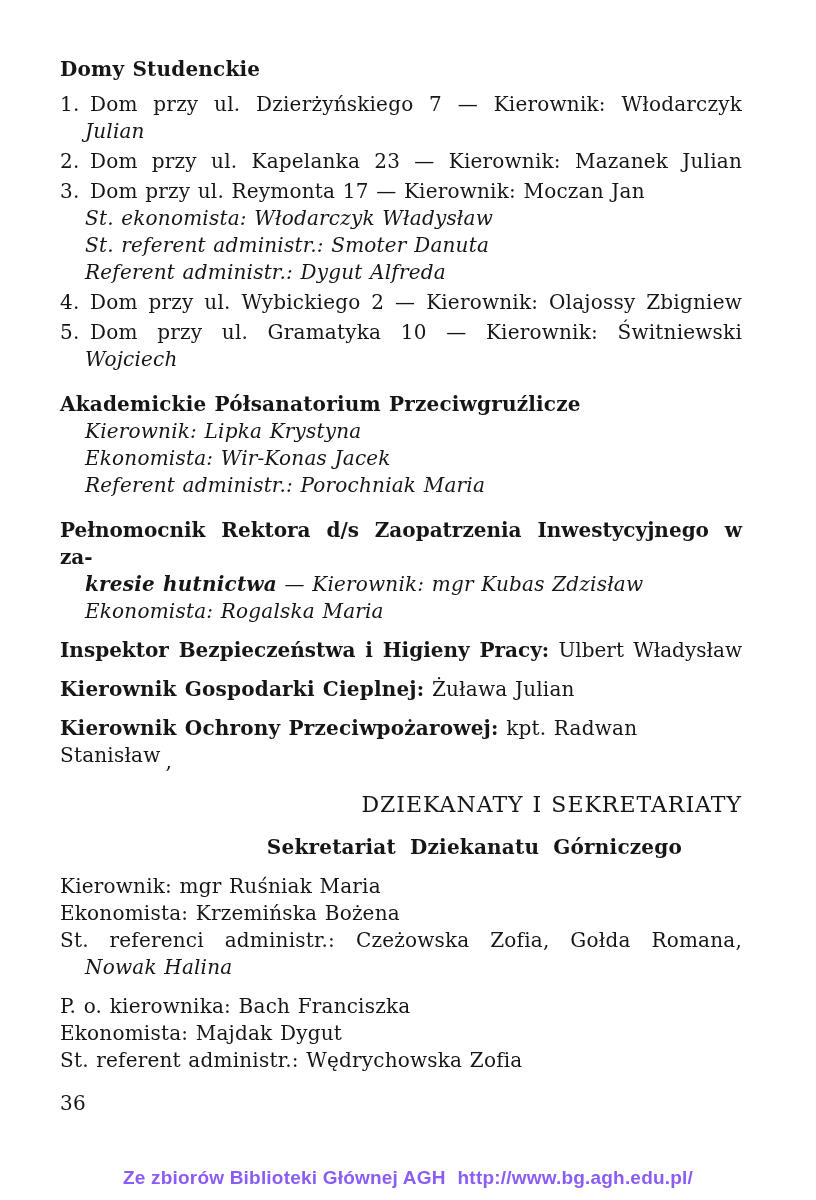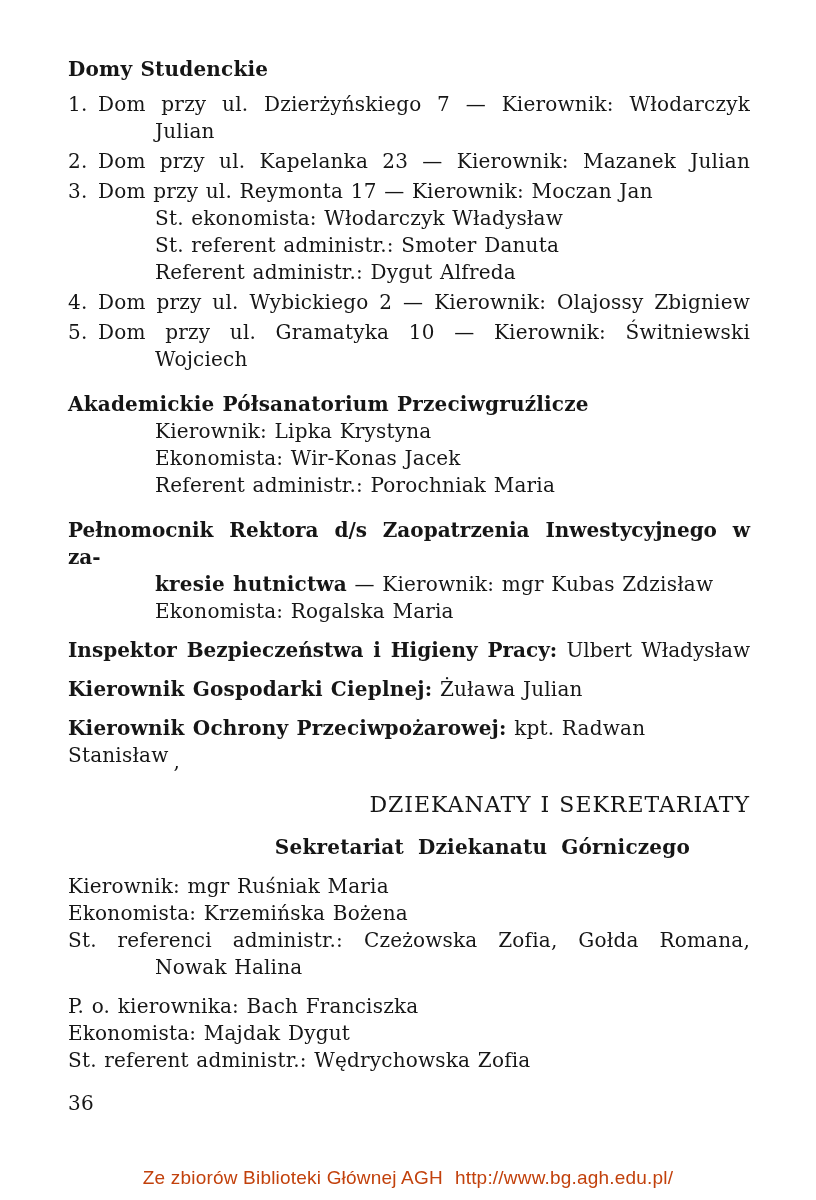--- a/index.html
+++ b/index.html
@@ -7,55 +7,55 @@
     position:relative;
     width:816px;height:1200px;
     background:#ffffff;
     font-family:"DejaVu Serif","Liberation Serif",serif;
     color:#161616;
     overflow:hidden;
     box-sizing:border-box;
   }
   .content{
     position:absolute;
-    left:68px;top:56px;
+    left:60px;top:56px;
     width:682px;
   }
   .line{
     font-size:20px;
     line-height:27px;
     letter-spacing:0.2px;
     word-spacing:1px;
   }
   .bold{font-weight:bold;}
   .just{text-align:justify;text-align-last:justify;}
   .tight{letter-spacing:0;}
-  .indent{margin-left:87px;}
+  .indent{margin-left:25px;font-style:italic;}
   .num{display:inline-block;width:30px;}
   .center{text-align:right;}
   .caps-head{font-size:22px;letter-spacing:1px;}
   .wide-words{word-spacing:7px;}
   .shift-left{padding-right:60px;}
   .mt3{margin-top:3px;}
   .mt12{margin-top:12px;}
   .mt16{margin-top:16px;}
   .mt18{margin-top:18px;}
   .mt22{margin-top:22px;}
   .mt8{margin-top:8px;}
   .low-comma{position:relative;top:6px;margin-left:5px;}
   .pagenum{margin-top:16px;}
   .footer{
     position:absolute;
     left:0;right:0;bottom:11px;
     text-align:center;
     font-family:"Liberation Sans","DejaVu Sans",sans-serif;
-    font-weight:normal;
+    font-weight:bold;
     font-size:19px;
     letter-spacing:0.2px;
-    color:#c2410c;
+    color:#8b5cf6;
   }
   .footer .gap{display:inline-block;width:12px;}
 </style>
 </head>
 <body>
 
 <div class="page">
   <div class="content">
 
     <div class="line bold">Domy Studenckie</div>

